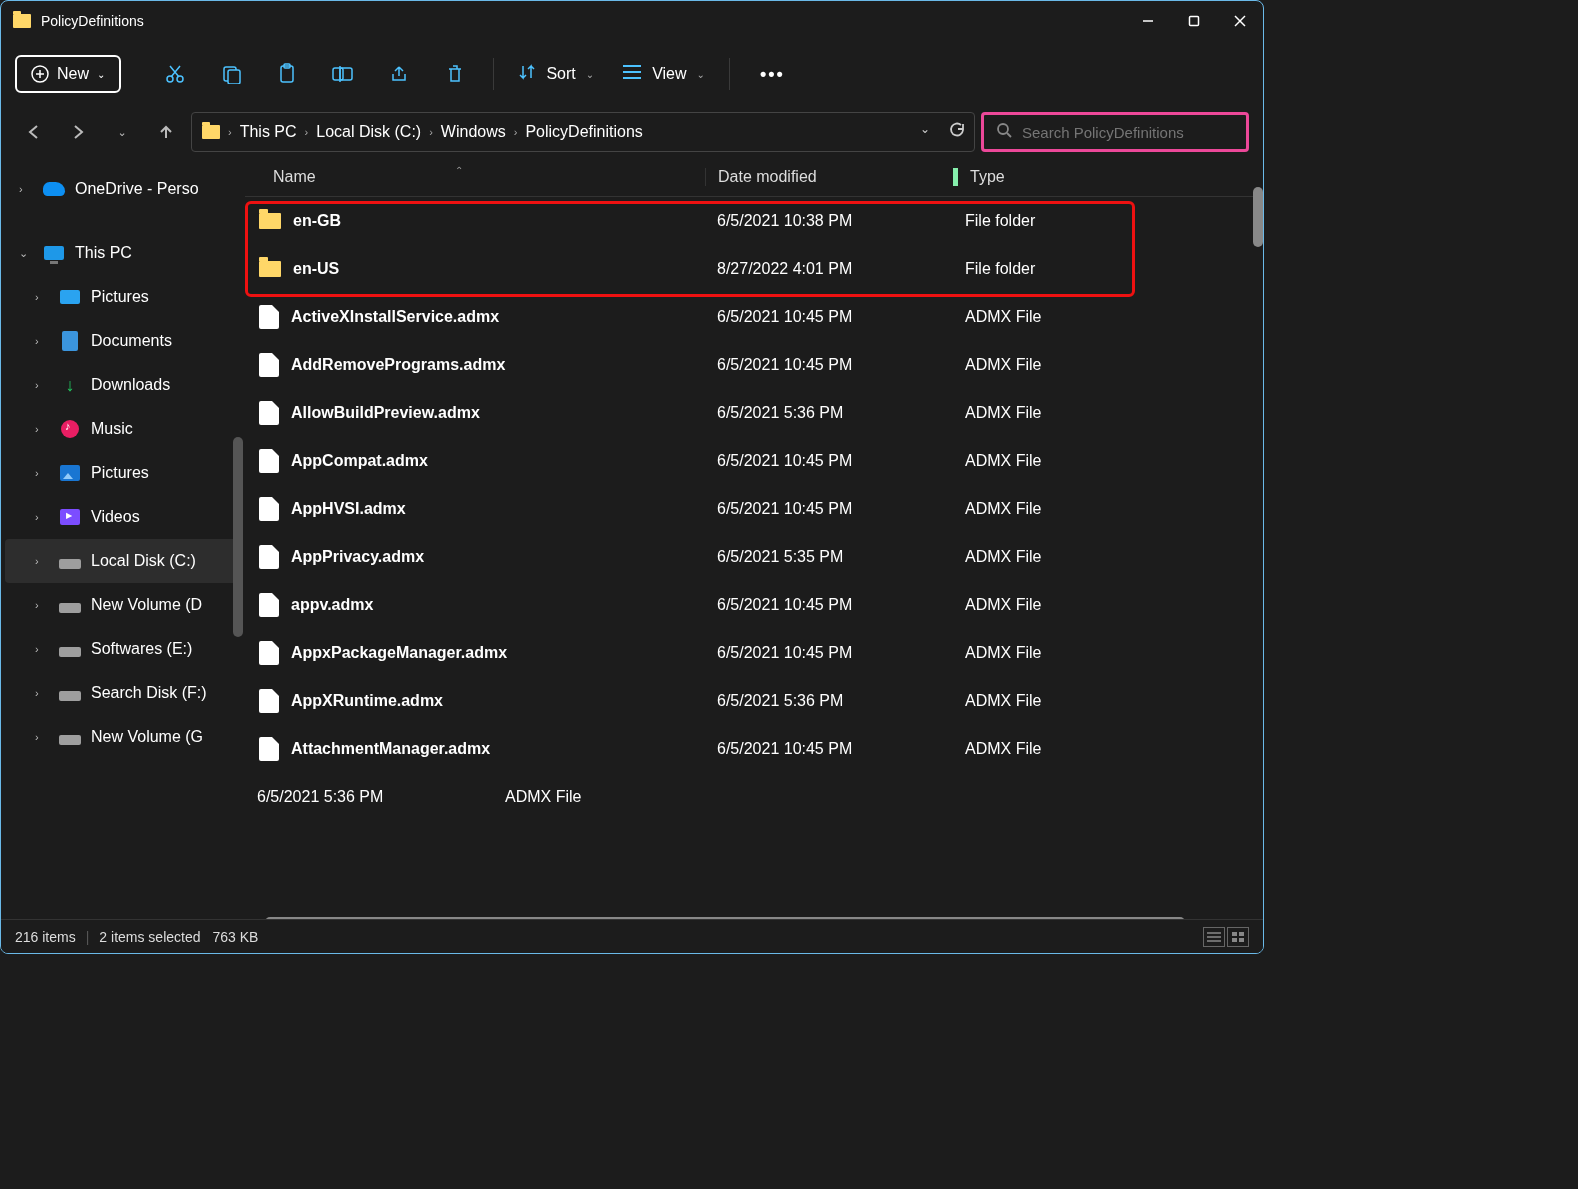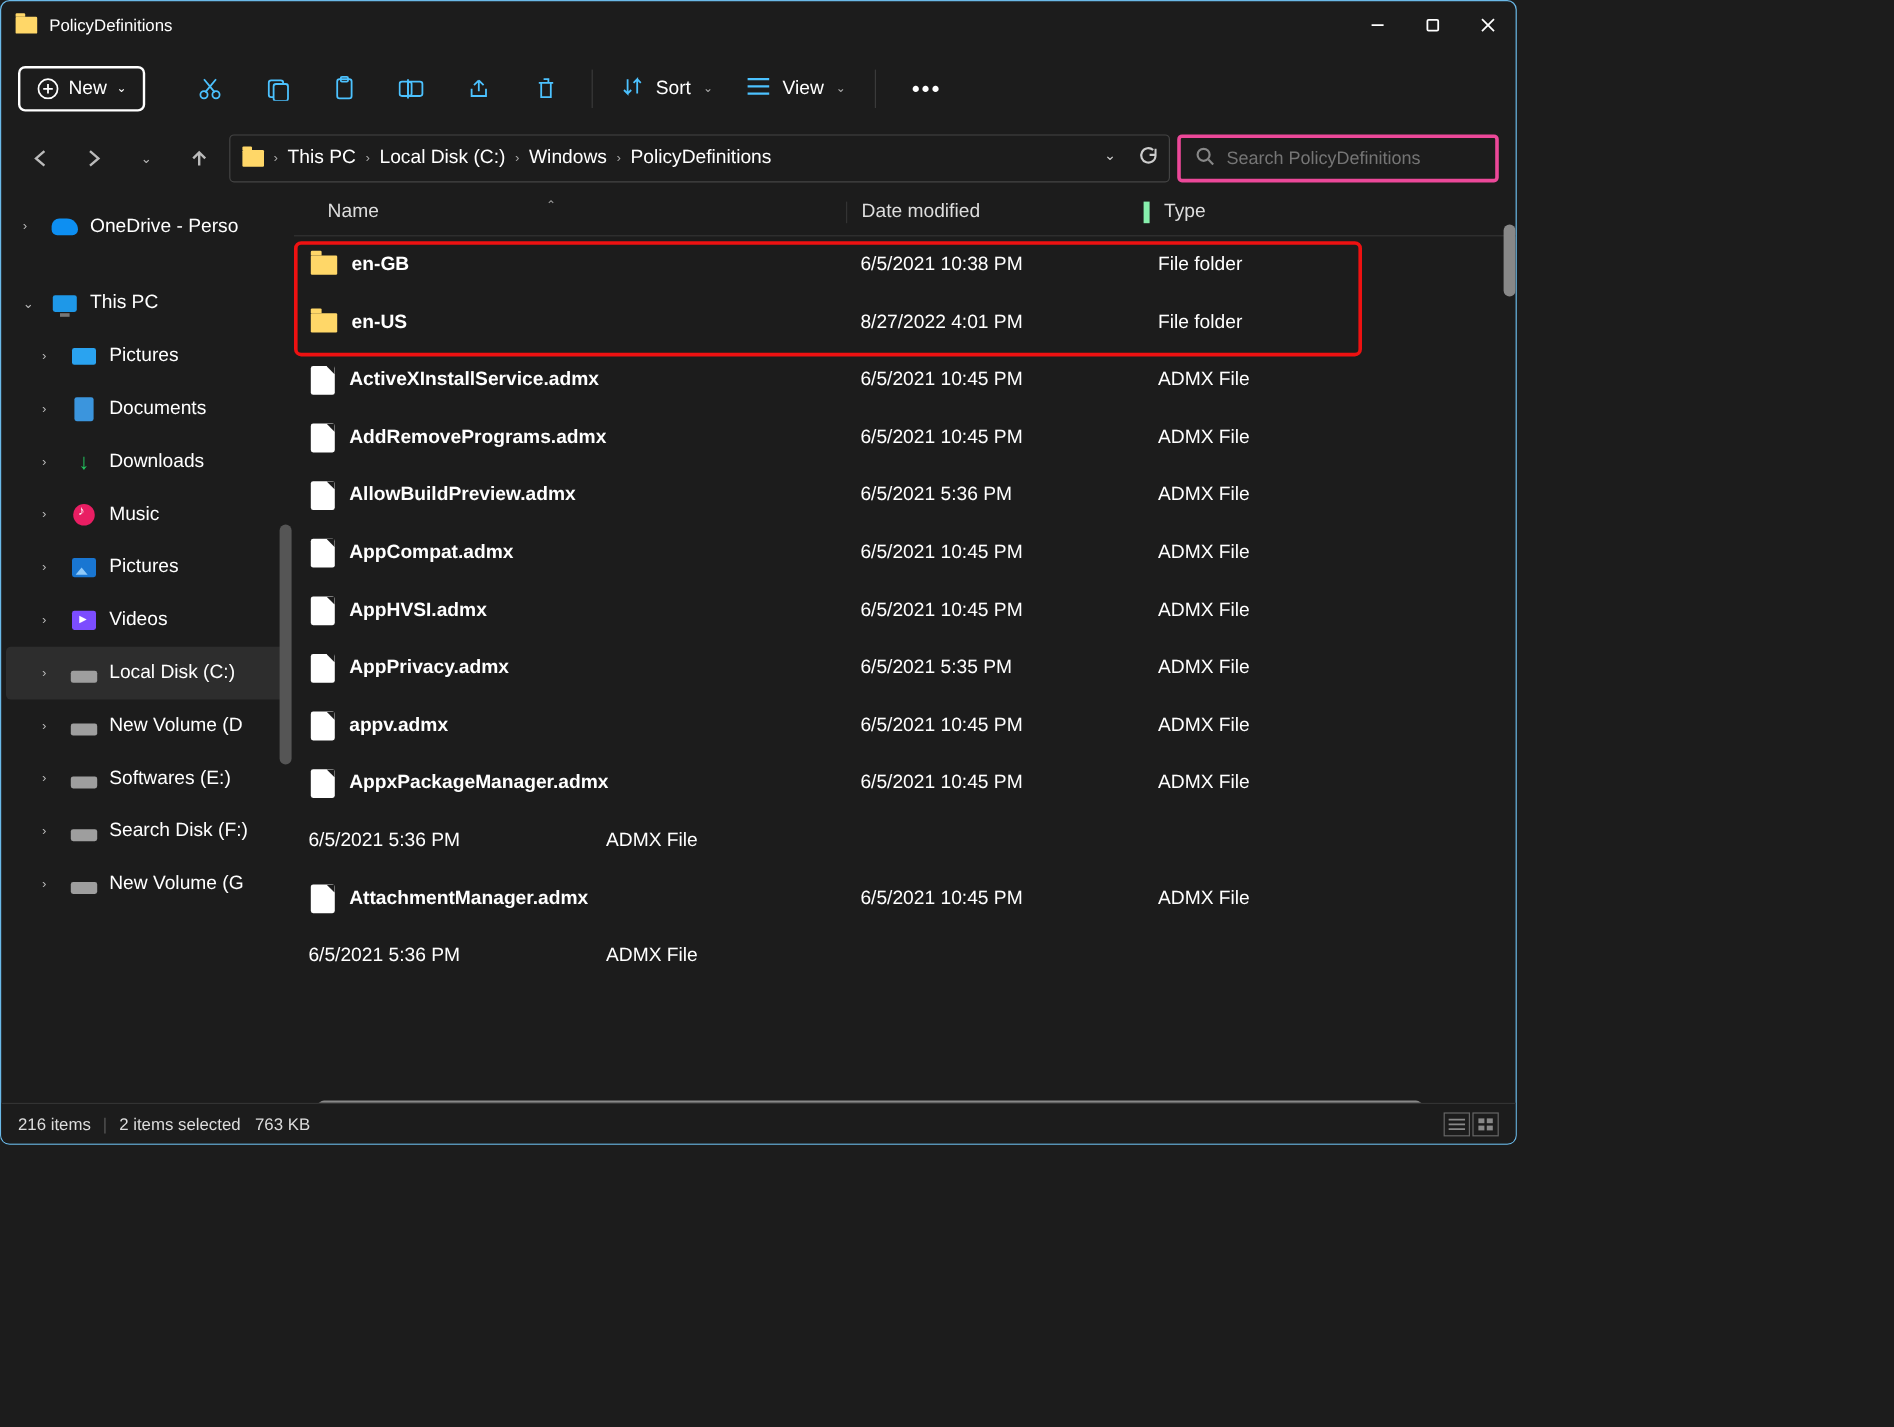--- a/index.html
+++ b/index.html
@@ -393,20 +393,24 @@
         </div>
         <div class="row">
           <div class="c-name">
             <div class="file-ic"></div>
             <span>AppxPackageManager.admx</span>
           </div>
           <div class="c-date">6/5/2021 10:45 PM</div>
           <div class="c-type">ADMX File</div>
         </div>
         <div class="row">
+          <div class="c-name">
+            <div class="file-ic"></div>
+            <span>AppXRuntime.admx</span>
+          </div>
           <div class="c-date">6/5/2021 5:36 PM</div>
           <div class="c-type">ADMX File</div>
         </div>
         <div class="row">
           <div class="c-name">
             <div class="file-ic"></div>
             <span>AttachmentManager.admx</span>
           </div>
           <div class="c-date">6/5/2021 10:45 PM</div>
           <div class="c-type">ADMX File</div>

